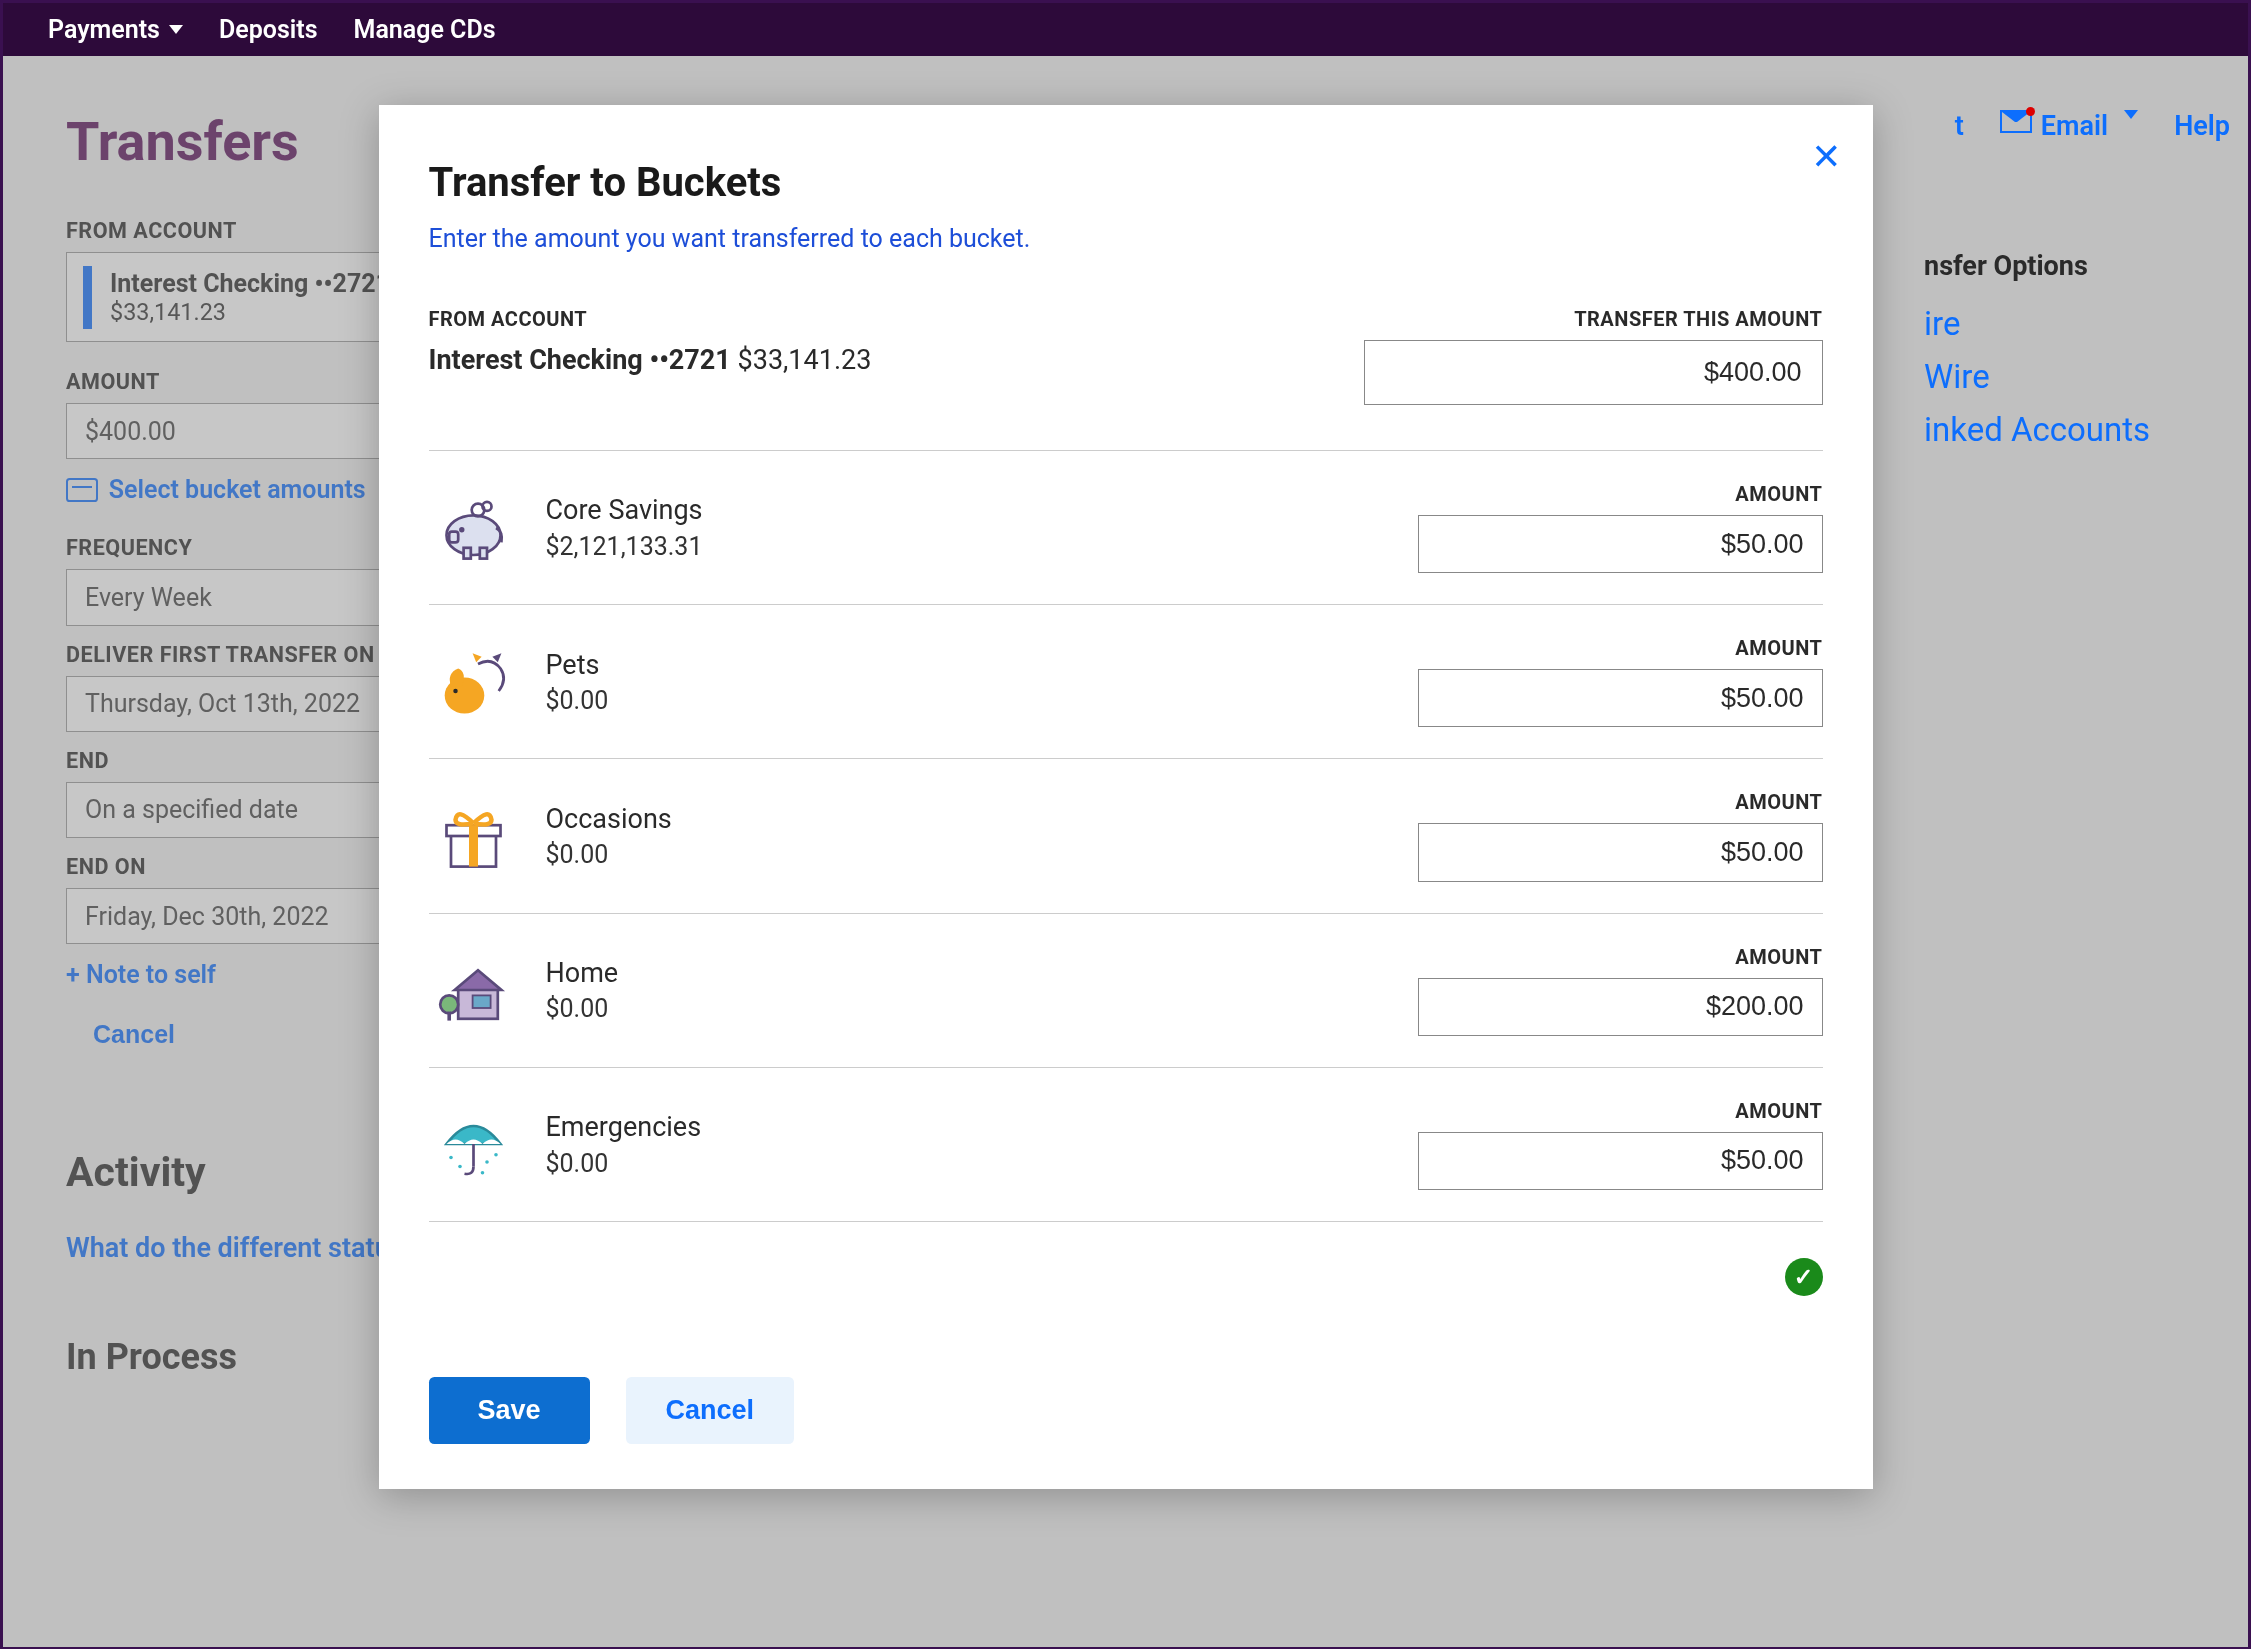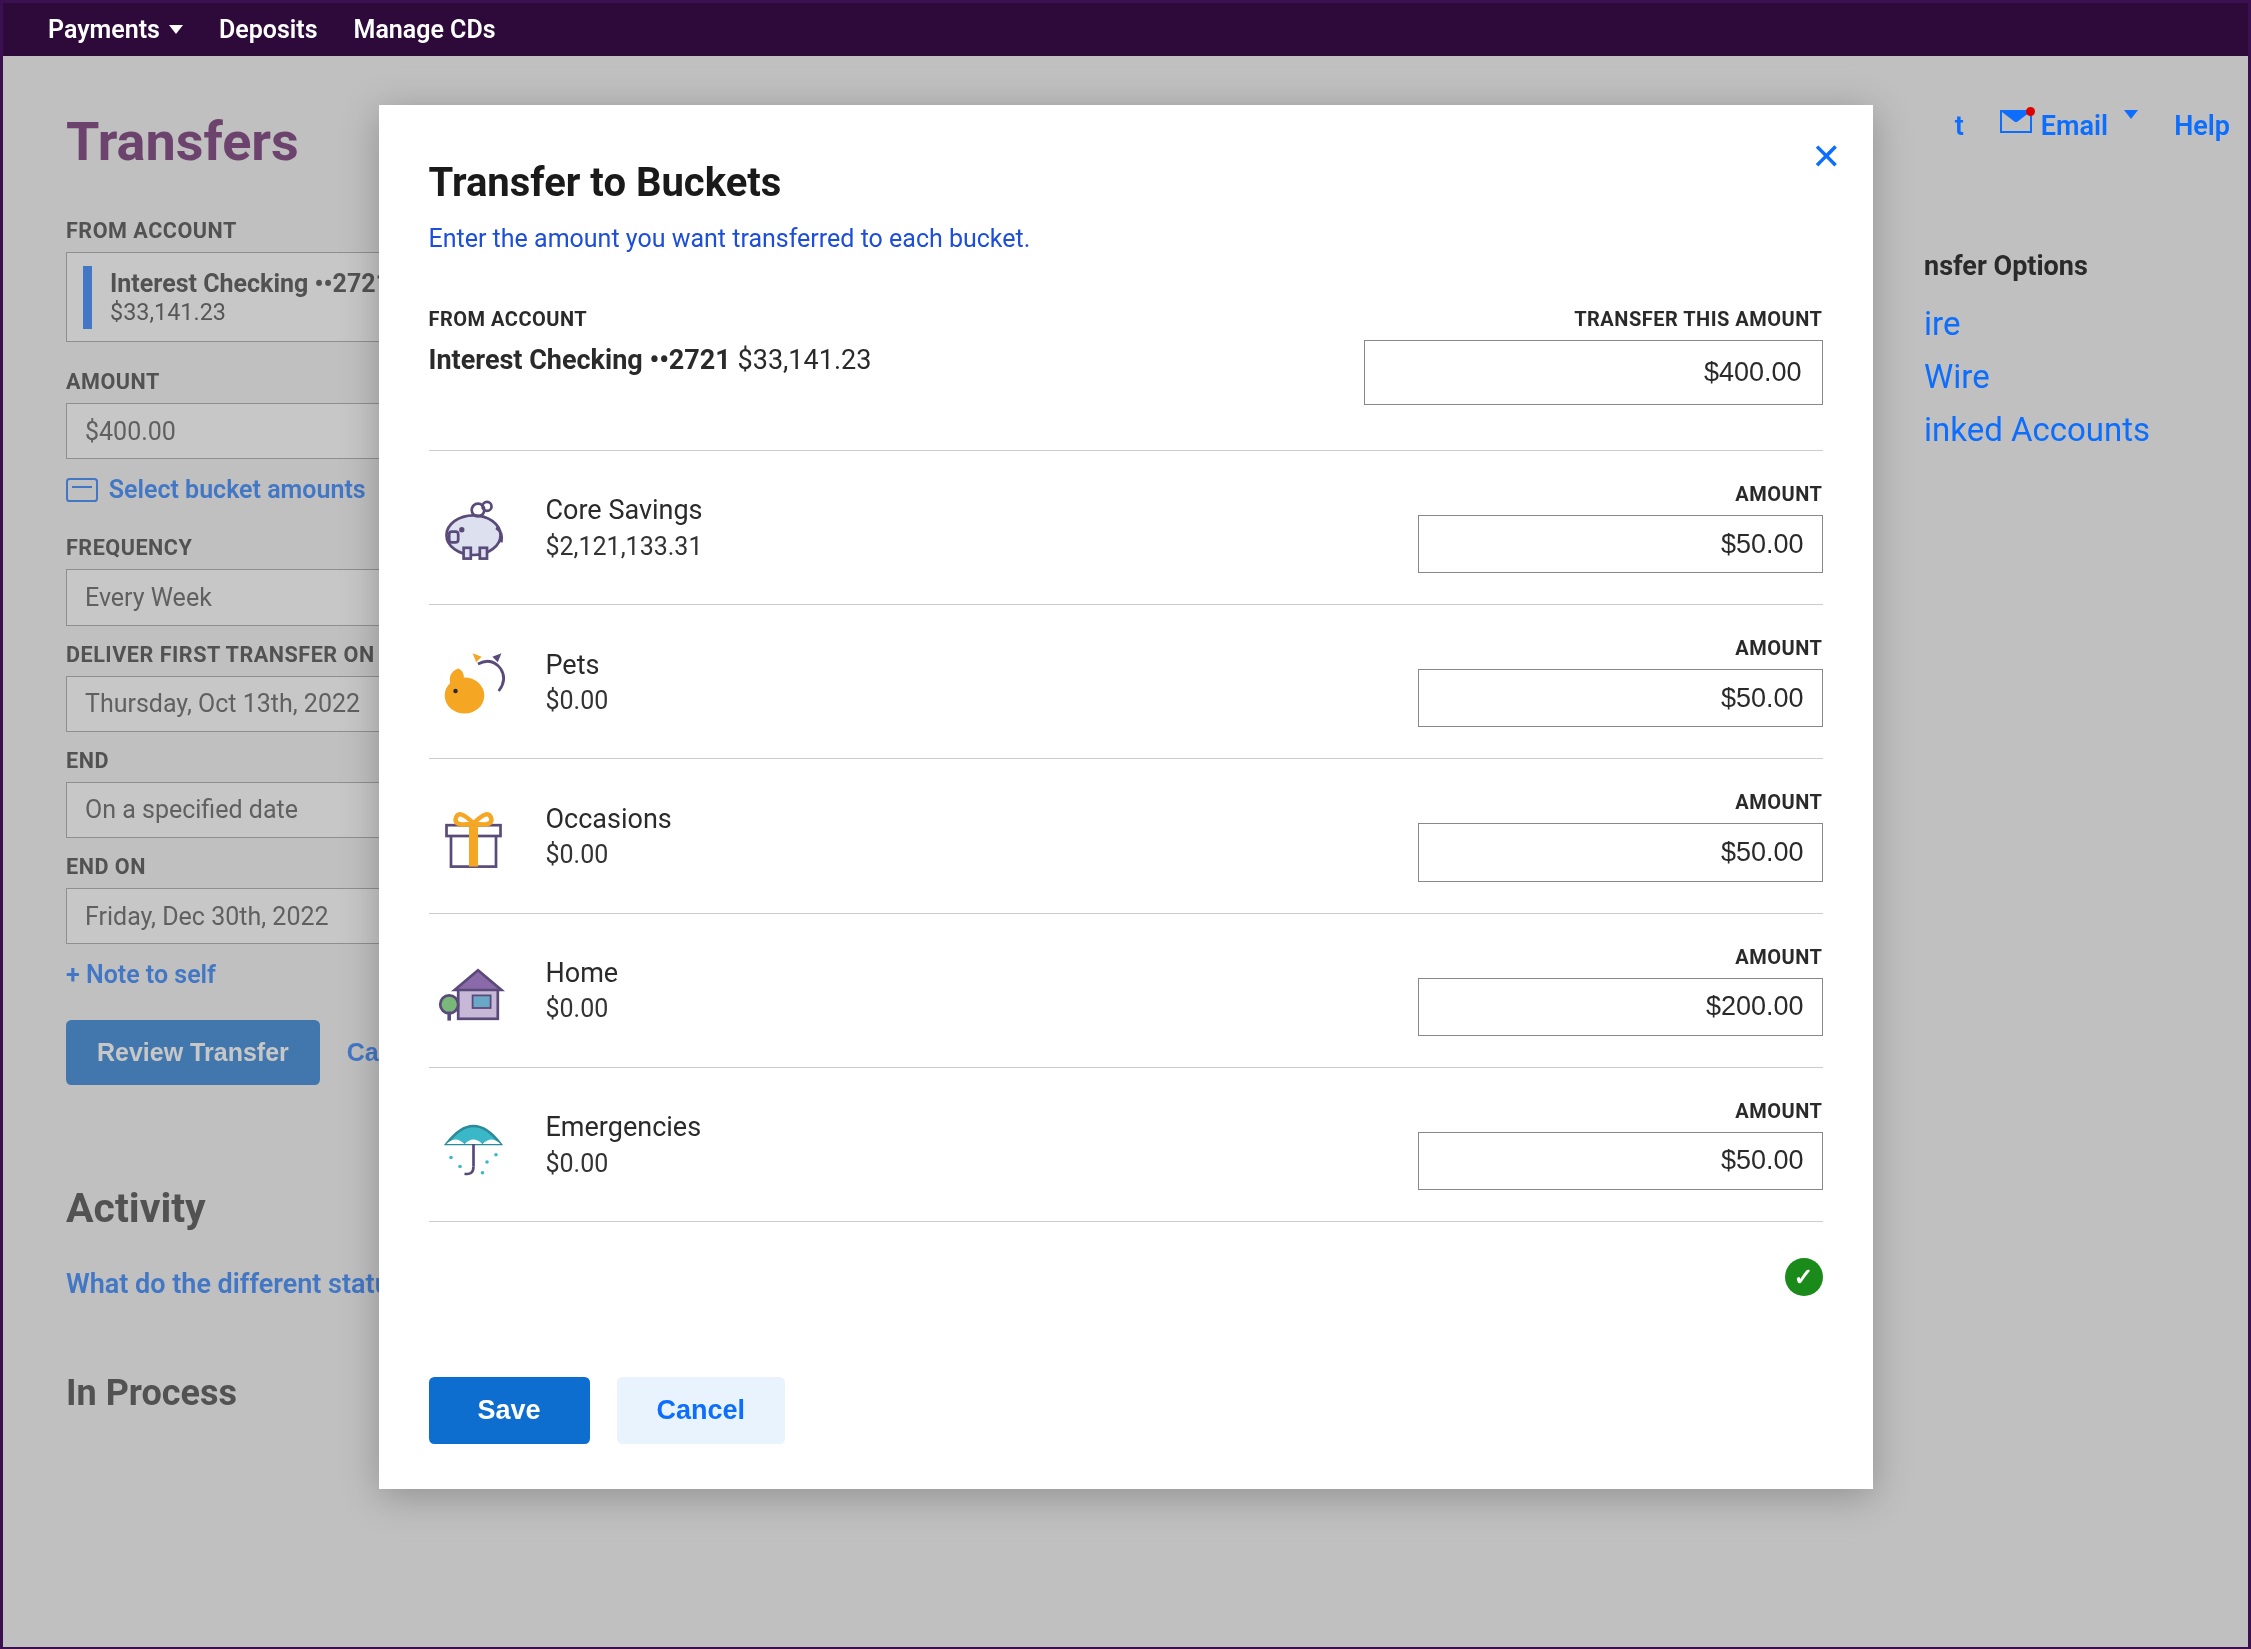--- a/index.html
+++ b/index.html
@@ -267,21 +267,21 @@
     padding: 36px 0 18px;
     font-size: 27px;
     font-weight: 600;
     color: #1a1a1a;
   }
   .check-circle {
     width: 38px; height: 38px; border-radius: 50%; background: #1a8a1a;
     display: flex; align-items: center; justify-content: center;
     color: #fff; font-size: 23.4px; font-weight: 900;
   }
-  .modal-actions { display: flex; gap: 27px; margin-top: 63px; }
+  .modal-actions { display: flex; gap: 36px; margin-top: 63px; }
   .btn-save {
     background: #0d6ed0; color: #fff; border: none; font-size: 27px; font-weight: 700;
     padding: 18px 49px; border-radius: 5.4px; cursor: pointer;
   }
   .btn-cancel {
     background: #e9f3fd; color: #0d6efd; border: none; font-size: 27px; font-weight: 700;
     padding: 18px 40px; border-radius: 5.4px; cursor: pointer;
   }
 </style>
 </head>
@@ -343,23 +343,20 @@
       <div class="form-label">END ON</div>
       <div class="input-box">
         <span>Friday, Dec 30th, 2022</span>
       </div>
 
       <div class="note-link">
         <span>+ Note to self</span>
       </div>
 
       <div style="display:flex; align-items:center;">
-        <button class="btn-primary">
-          <span>Review Transfer</span>
-        </button>
         <button class="btn-cancel-bg">
           <span>Cancel</span>
         </button>
       </div>
 
       <div class="activity-title">Activity</div>
       <div class="activity-link">
         <span>What do the different statuses m</span>
       </div>
       <div class="inproc-title">In Process</div>

